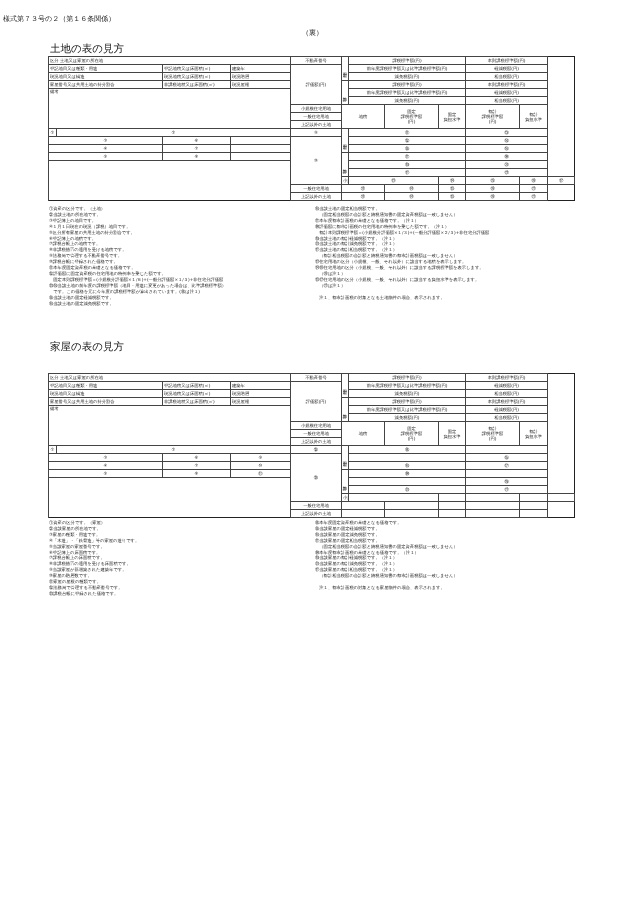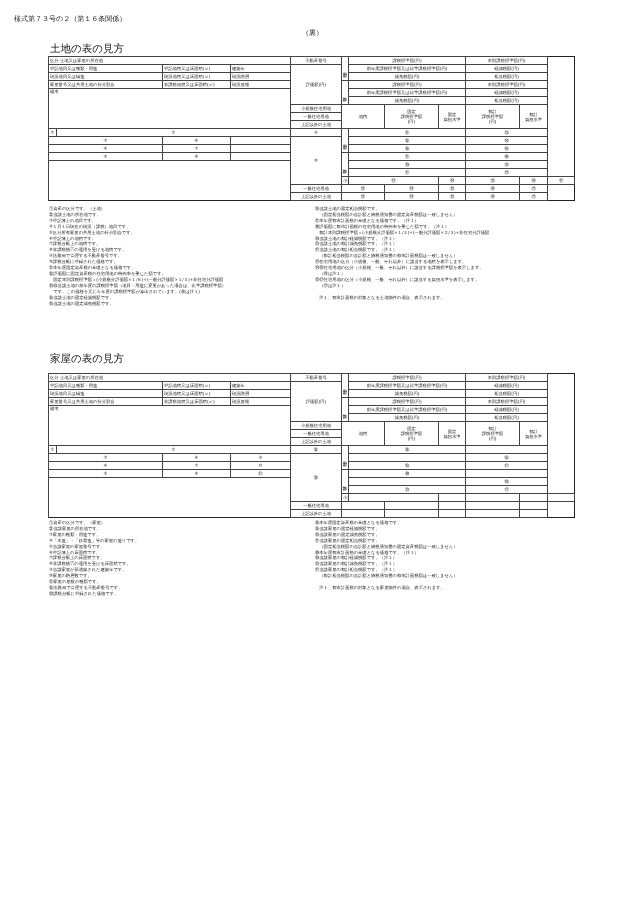--- a/index.html
+++ b/index.html
@@ -1,19 +1,19 @@
 <!DOCTYPE html>
 <html><head>
 <meta charset="utf-8">
 <style>
   html,body{margin:0;padding:0;background:#fff;}
   body{width:630px;height:900px;position:relative;overflow:hidden;
     font-family:"DejaVu Serif","Liberation Serif",serif;color:#222;}
   .abs{position:absolute;}
-  .form-id{left:14px;top:14px;font-size:7px;}
+  .form-id{left:3px;top:14px;font-size:7px;}
   .side{left:302px;top:28px;font-size:7px;}
   .sec-title{font-family:"DejaVu Sans","Liberation Sans",sans-serif;font-weight:normal;font-size:10.5px;color:#111;}
   table.grid{border-collapse:collapse;table-layout:fixed;position:absolute;border:1.5px solid #222;}
   table.grid td{border:0.6px solid #444;font-size:4.3px;line-height:5px;padding:0 1px;white-space:nowrap;overflow:hidden;height:7px;text-align:center;vertical-align:middle;}
   table.grid td.l{text-align:left;}
   table.grid td.vert{writing-mode:vertical-rl;font-size:4.3px;padding:0;}
   table.grid td.ml{line-height:5px;white-space:normal;}
   .thick-top td{border-top:1.3px solid #222;}
   .notes{font-size:4.3px;line-height:5.9px;white-space:pre;color:#222;}
 </style>
@@ -197,21 +197,21 @@
 ㉑当該土地の都計相当税額です。（注１）
 　（都計相当税額の合計額と納税通知書の都市計画税額は一致しません）
 ㉓住宅用地の区分（小規模、一般、それ以外）に該当する地積を表示します。
 ㉔㉖住宅用地の区分（小規模、一般、それ以外）に該当する課税標準額を表示します。
 　（㉖は注１）
 ㉕㉗住宅用地の区分（小規模、一般、それ以外）に該当する負担水準を表示します。
 　（㉗は注１）
 
 　注１、都市計画税の対象となる土地物件の場合、表示されます。</div>
 
-<div class="abs sec-title" style="left:50px;top:352px;">家屋の表の見方</div>
+<div class="abs sec-title" style="left:50px;top:340px;">家屋の表の見方</div>
 
 <table class="grid" style="left:48px;top:373px;width:527px;">
   <colgroup>
     <col style="width:8px">
       <col style="width:106px">
       <col style="width:68px">
       <col style="width:60px">
     <col style="width:51px">
       <col style="width:7px">
       <col style="width:36px">

